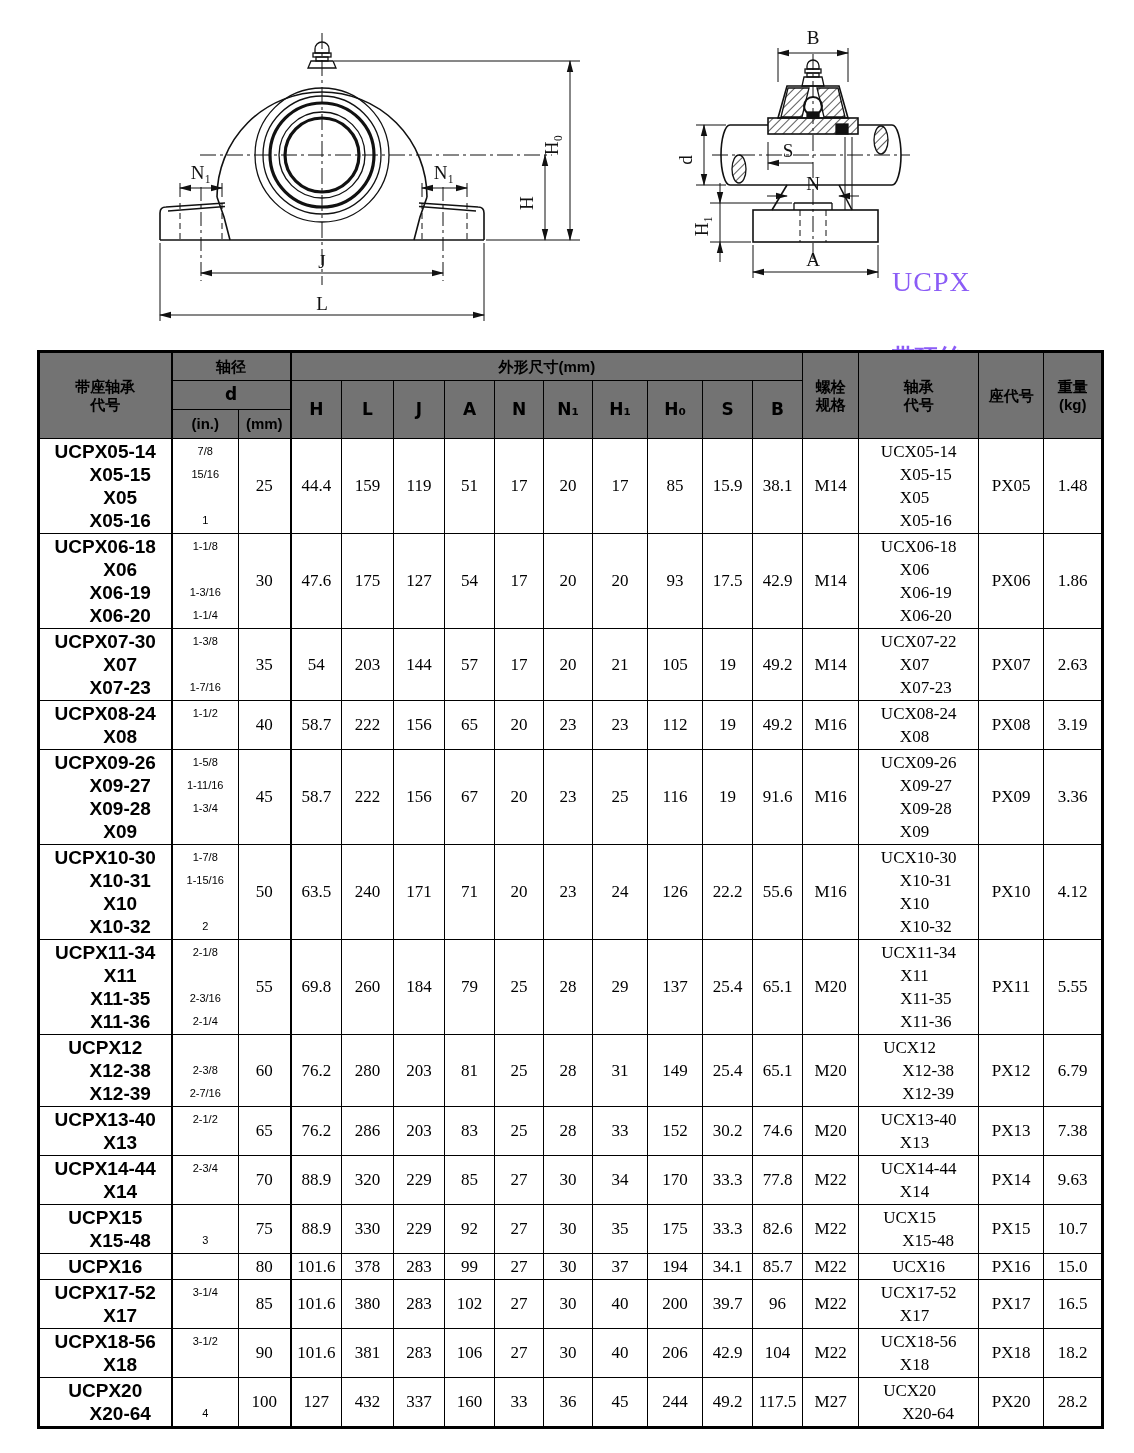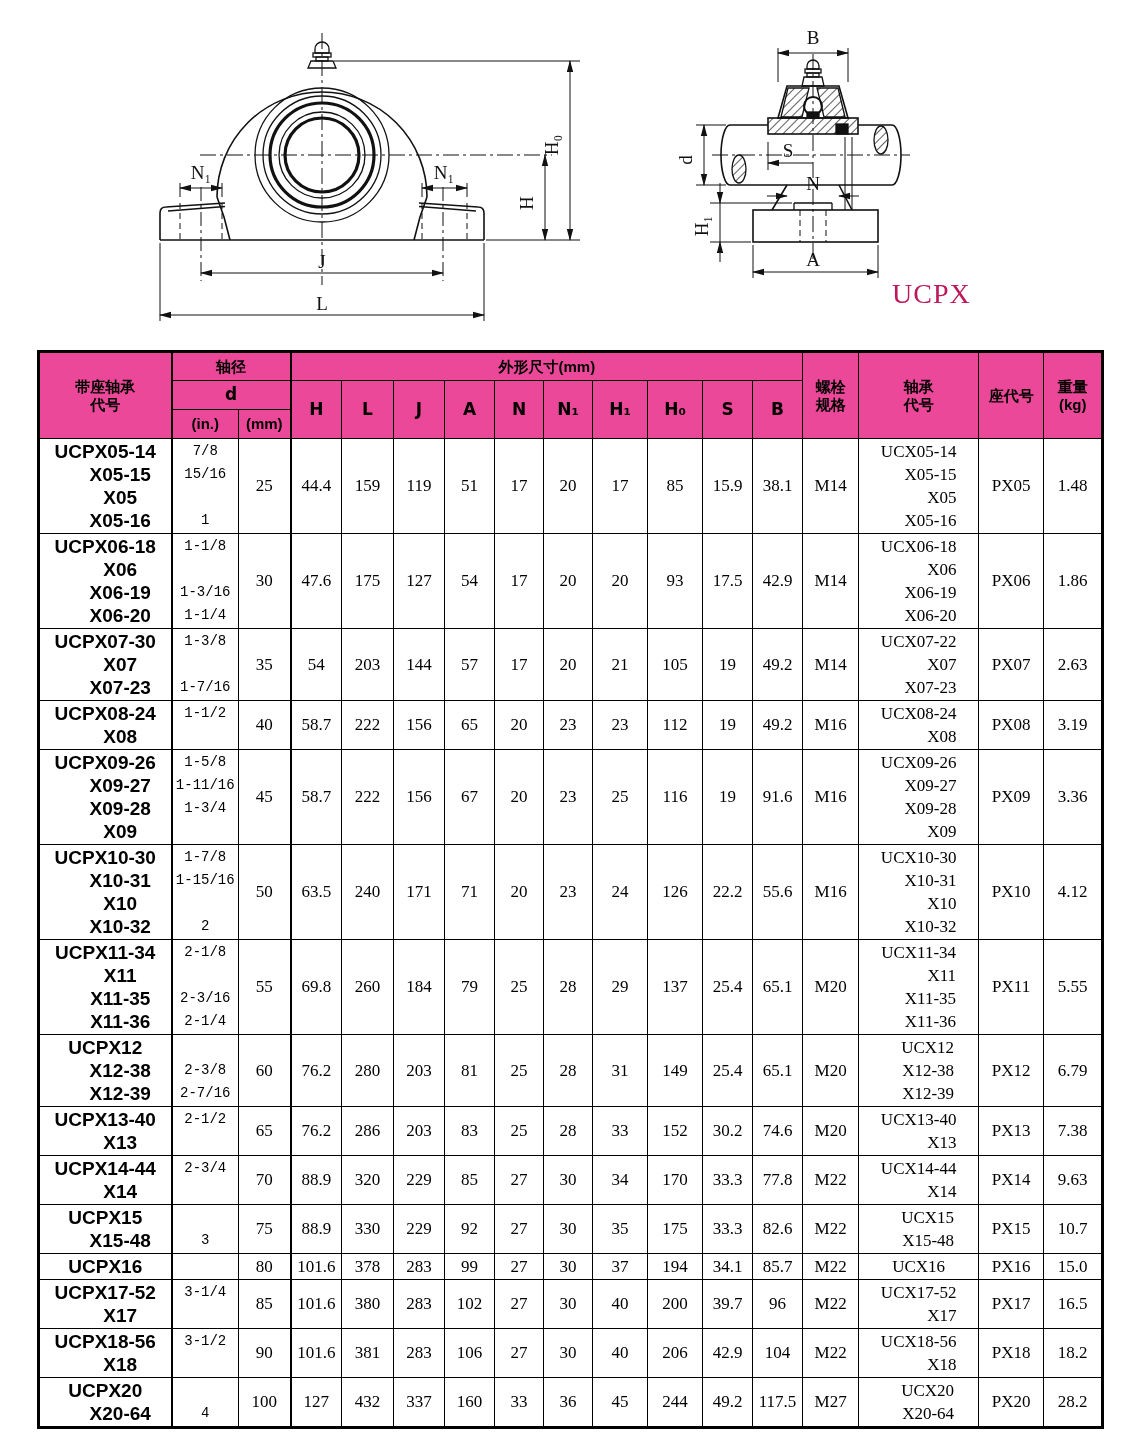--- a/index.html
+++ b/index.html
@@ -8,60 +8,60 @@
     width:1134px;height:1453px;
     background:#ffffff;
     font-family:"Liberation Sans","DejaVu Sans",sans-serif;
     color:#000;
     overflow:hidden;
   }
   
   .draw{position:absolute;}
   .draw svg{display:block;}
   .brand{
-    position:absolute;left:892px;top:278px;
-    color:#be185d;line-height:1.12;
+    position:absolute;left:892px;top:266px;
+    color:#8b5cf6;line-height:1.12;
   }
   .brand .series{font-family:"Liberation Serif","DejaVu Serif",serif;font-size:28px;letter-spacing:1px;}
   .brand .feature{font-size:23px;font-weight:bold;margin-top:48px;}
   
   table.spec{
     position:absolute;left:37px;top:350px;
     width:1063px;table-layout:fixed;
     border-collapse:collapse;
     border:3px solid #000;
   }
   table.spec th, table.spec td{
     border:1.5px solid #000;
     padding:1px 2px;
     text-align:center;vertical-align:middle;
     overflow:hidden;
   }
   thead th{
-    background:#ec4899;
+    background:#737373;
     font-weight:bold;font-size:15px;
     white-space:pre-line;line-height:1.15;
   }
   thead tr{height:29px;}
   th.dimletter{font-size:17px;font-family:"DejaVu Sans","Liberation Sans",sans-serif;}
   .thick-r{border-right-width:2.5px !important;}
   tbody td{font-size:17px;background:#fff;}
   td.serif{font-family:"Liberation Serif","DejaVu Serif",serif;}
   td .line{height:23px;line-height:23px;white-space:pre;}
   td.code-cell{
     text-align:left;padding-left:13px;
     font-weight:bold;font-size:19px;
     font-family:"Liberation Sans","DejaVu Sans",sans-serif;
   }
   td.code-cell .line.cont{padding-left:30px;}
   td.din-cell{
     text-align:left;padding-left:11px;
-    font-family:Liberation Mono, monospace;font-size:14px;
+    font-family:Liberation Sans, sans-serif;font-size:11px;
   }
-  td.bearing-cell .wrap{display:inline-block;text-align:right;}
+  td.bearing-cell .wrap{display:inline-block;text-align:left;}
   td.bearing-cell .line.cont{padding-left:19px;}
   td.vtop{vertical-align:top;padding-top:2px;}
   td.vbot{vertical-align:bottom;padding-bottom:2px;}
 </style>
 </head>
 <body>
 
 <div class="page">
 
   <div class="draw" style="left:130px;top:25px;">

